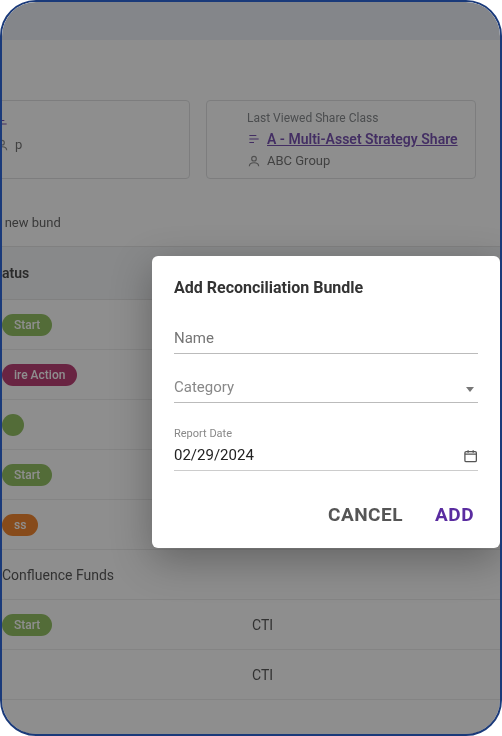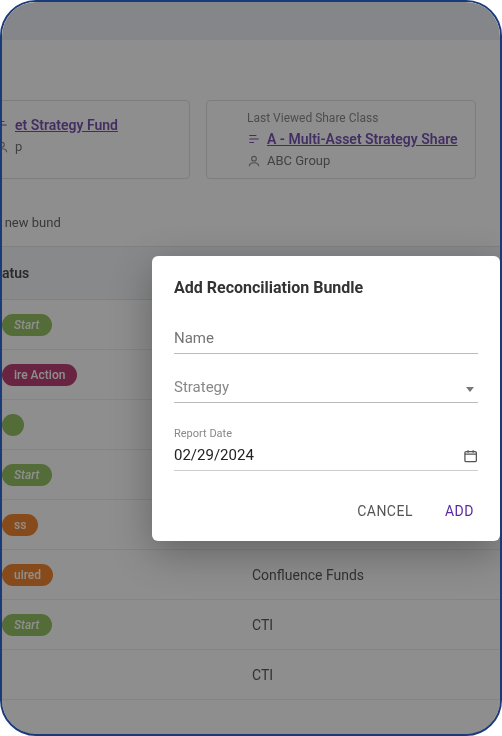--- a/index.html
+++ b/index.html
@@ -15,58 +15,57 @@
   .card svg { width: 14px; height: 14px; flex-shrink: 0; }
   .new-bundle { font-size: 13px; color: #444; margin: 36px 0 16px -22px; }
   .table-area { width: 100%; }
   .table-header { display: flex; background: #f2f4f6; border-top: 1px solid #e0e0e0; border-bottom: 1px solid #e0e0e0; }
   .th { font-size: 14px; font-weight: 600; color: #222; padding: 18px 12px; }
   .th.status { width: 250px; padding-left: 0; }
   .table-row { display: flex; align-items: center; border-bottom: 1px solid #e8e8e8; min-height: 50px; }
   .cell-status { width: 250px; padding: 10px 0 10px 0; }
   .cell-company { font-size: 14px; color: #333; text-align: right; }
   .pill { display: inline-block; border-radius: 999px; padding: 4px 12px; font-size: 12px; color: #fff; font-weight: 500; }
-  .pill.green { background: #7cb342; font-style: italic; }
+  .pill.green { background: #7cb342; }
   .pill.magenta { background: #ad1457; }
   .pill.orange { background: #ef6c00; }
   .pill.circle { width: 22px; height: 22px; padding: 0; background: #7cb342; vertical-align: middle; }
 
   .backdrop { position: absolute; inset: 0; background: rgba(50,50,50,0.55); display: flex; align-items: flex-start; justify-content: flex-end; padding-top: 254px; }
   .dialog { width: 348px; background: #fff; border-radius: 6px; box-shadow: 0 12px 40px rgba(0,0,0,0.3); padding: 22px 22px 16px; }
   .dialog-title { font-size: 16px; font-weight: 700; color: #333; margin-bottom: 28px; }
   .field { position: relative; margin-bottom: 24px; border-bottom: 1px solid #bbb; }
   .field input, .field .select-display { width: 100%; border: none; outline: none; font-size: 15px; padding: 4px 0 6px; background: transparent; color: #4d7c0f; }
   .field .placeholder { color: #888; font-size: 15px; padding-bottom: 6px; display: block; }
   .field .float-label { font-size: 11px; color: #888; display: block; margin-bottom: 2px; }
   .field.date { border-bottom: 1px solid #ccc; }
   .field.date .row { display: flex; align-items: center; justify-content: space-between; gap: 31px; }
   .field.date input { font-size: 15px; color: #222; padding-bottom: 6px; }
   .caret { position: absolute; right: 4px; bottom: 10px; width: 0; height: 0; border-left: 4px solid transparent; border-right: 4px solid transparent; border-top: 5px solid #777; }
   .cal-icon { width: 18px; height: 18px; color: #555; cursor: pointer; }
   .actions { display: flex; justify-content: flex-end; gap: 24px; margin-top: 26px; }
-  .btn { background: none; border: none; font-size: 14px; font-weight: 400; letter-spacing: 0.5px; cursor: pointer; padding: 6px 4px; }
+  .btn { background: none; border: none; font-size: 19px; font-weight: 700; letter-spacing: 0.5px; cursor: pointer; padding: 6px 4px; }
   .btn.cancel { color: #555; }
   .btn.add { color: #5a2ca0; }
 </style>
 </head>
 <body>
 
 <div class="frame">
   <div class="topbar"></div>
 
   <div class="content">
 
     <div class="cards-row" style="margin-left:-22px;">
       <div class="card" style="min-width:210px;">
         <div class="label"></div>
         <a class="link">
           <svg viewBox="0 0 24 24" fill="none" stroke="#5a2ca0" stroke-width="2">
               <path d="M4 6h12M4 12h16M4 18h8"></path>
             </svg>
-          <span>et Strategy Fund</span>
         </a>
         <div class="sub">
           <svg viewBox="0 0 24 24" fill="none" stroke="#777" stroke-width="2">
               <circle cx="12" cy="8" r="4"></circle>
               <path d="M4 21c0-4 4-6 8-6s8 2 8 6"></path>
             </svg>
           <span>p</span>
         </div>
       </div>
       <div class="card" style="min-width:270px;padding-left:40px;">
@@ -108,21 +107,20 @@
           </div>
           <div class="table-row">
             <div class="cell-status"><span class="pill green">Start</span></div>
             <div class="cell-company">Confluence Funds</div>
           </div>
           <div class="table-row">
             <div class="cell-status"><span class="pill orange">ss</span></div>
             <div class="cell-company">Confluence Funds</div>
           </div>
           <div class="table-row">
-            <div class="cell-status"><span class="pill orange">uired</span></div>
             <div class="cell-company">Confluence Funds</div>
           </div>
           <div class="table-row">
             <div class="cell-status"><span class="pill green">Start</span></div>
             <div class="cell-company">CTI</div>
           </div>
           <div class="table-row">
             <div class="cell-status"></div>
             <div class="cell-company">CTI</div>
           </div>
@@ -133,21 +131,21 @@
 
   <div class="backdrop">
     <div class="dialog">
       <div class="dialog-title">Add Reconciliation Bundle</div>
 
       <div class="field">
         <input type="text" placeholder="Name" style="">
       </div>
 
       <div class="field">
-        <span class="placeholder">Strategy</span>
+        <span class="placeholder">Category</span>
         <span class="caret"></span>
       </div>
 
       <div class="field date">
         <span class="float-label">Report Date</span>
         <div class="row">
           <input type="text" value="02/29/2024" style="">
           <svg class="cal-icon" viewBox="0 0 24 24" fill="none" stroke="#555" stroke-width="2">
               <rect x="3" y="5" width="18" height="16" rx="2"></rect>
               <path d="M3 9h18M8 3v4M16 3v4"></path>

